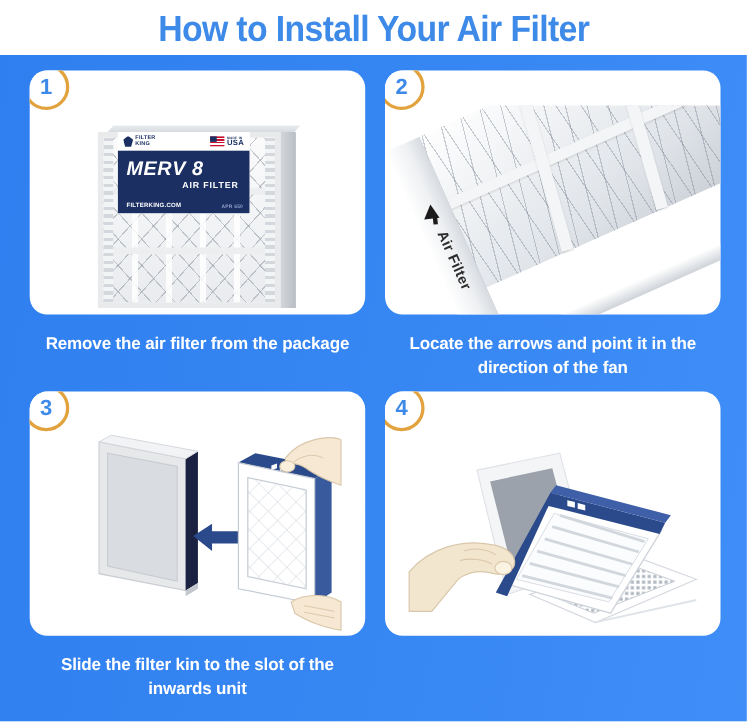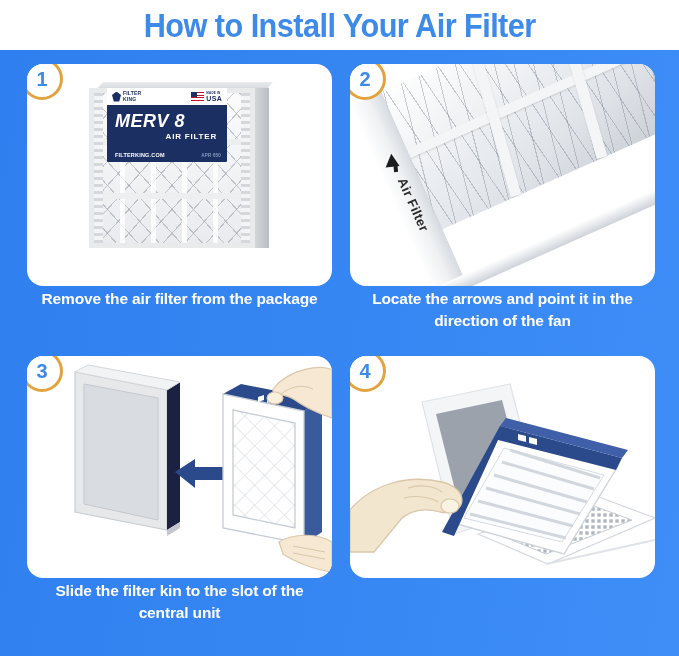--- a/index.html
+++ b/index.html
@@ -93,33 +93,34 @@
     z-index: 12;
   }
   .badge-num {
     font-size: 20px;
     font-weight: bold;
     color: #3d8ae8;
     line-height: 1;
   }
 
   .caption {
-    margin-top: 2px;
+    margin-top: 16px;
     text-align: center;
     color: #ffffff;
     font-size: 15.5px;
     font-weight: bold;
     line-height: 1.42;
     letter-spacing: -0.15px;
     padding: 0 4px;
   }
 
   .art {
     position: absolute;
     inset: 0;
+    margin-top: 32px;
   }
 
   
   .p1-filter {
     position: absolute;
     left: 62px;
     top: 18px;
     width: 180px;
     height: 172px;
   }
@@ -488,21 +489,21 @@
               <g>
                 <path d="M252 186 C268 176, 292 178, 305 186 L305 216 C288 214, 268 206, 256 198 Z" fill="#f6e8d2" stroke="#d9c7aa" stroke-width="1.2"></path>
                 <path d="M266 190 L298 196 M266 197 L298 203" stroke="#d9c7aa" stroke-width="1" fill="none"></path>
               </g>
             </svg>
           </div>
           <div class="badge">
             <span class="badge-num">3</span>
           </div>
         </div>
-        <div class="caption">Slide the filter kin to the slot of the central unit</div>
+        <div class="caption">Slide the filter kin to the slot of the inwards unit</div>
       </div>
 
       <div class="step s4">
         <div class="card">
           <div class="art vec">
             <svg viewBox="0 0 305 222">
               <defs>
                 <pattern id="vent4b" width="6" height="6" patternUnits="userSpaceOnUse">
                   <rect width="6" height="6" fill="#ffffff"></rect>
                   <rect width="3.4" height="3.4" x="1.3" y="1.3" fill="#b0b7c1"></rect>

